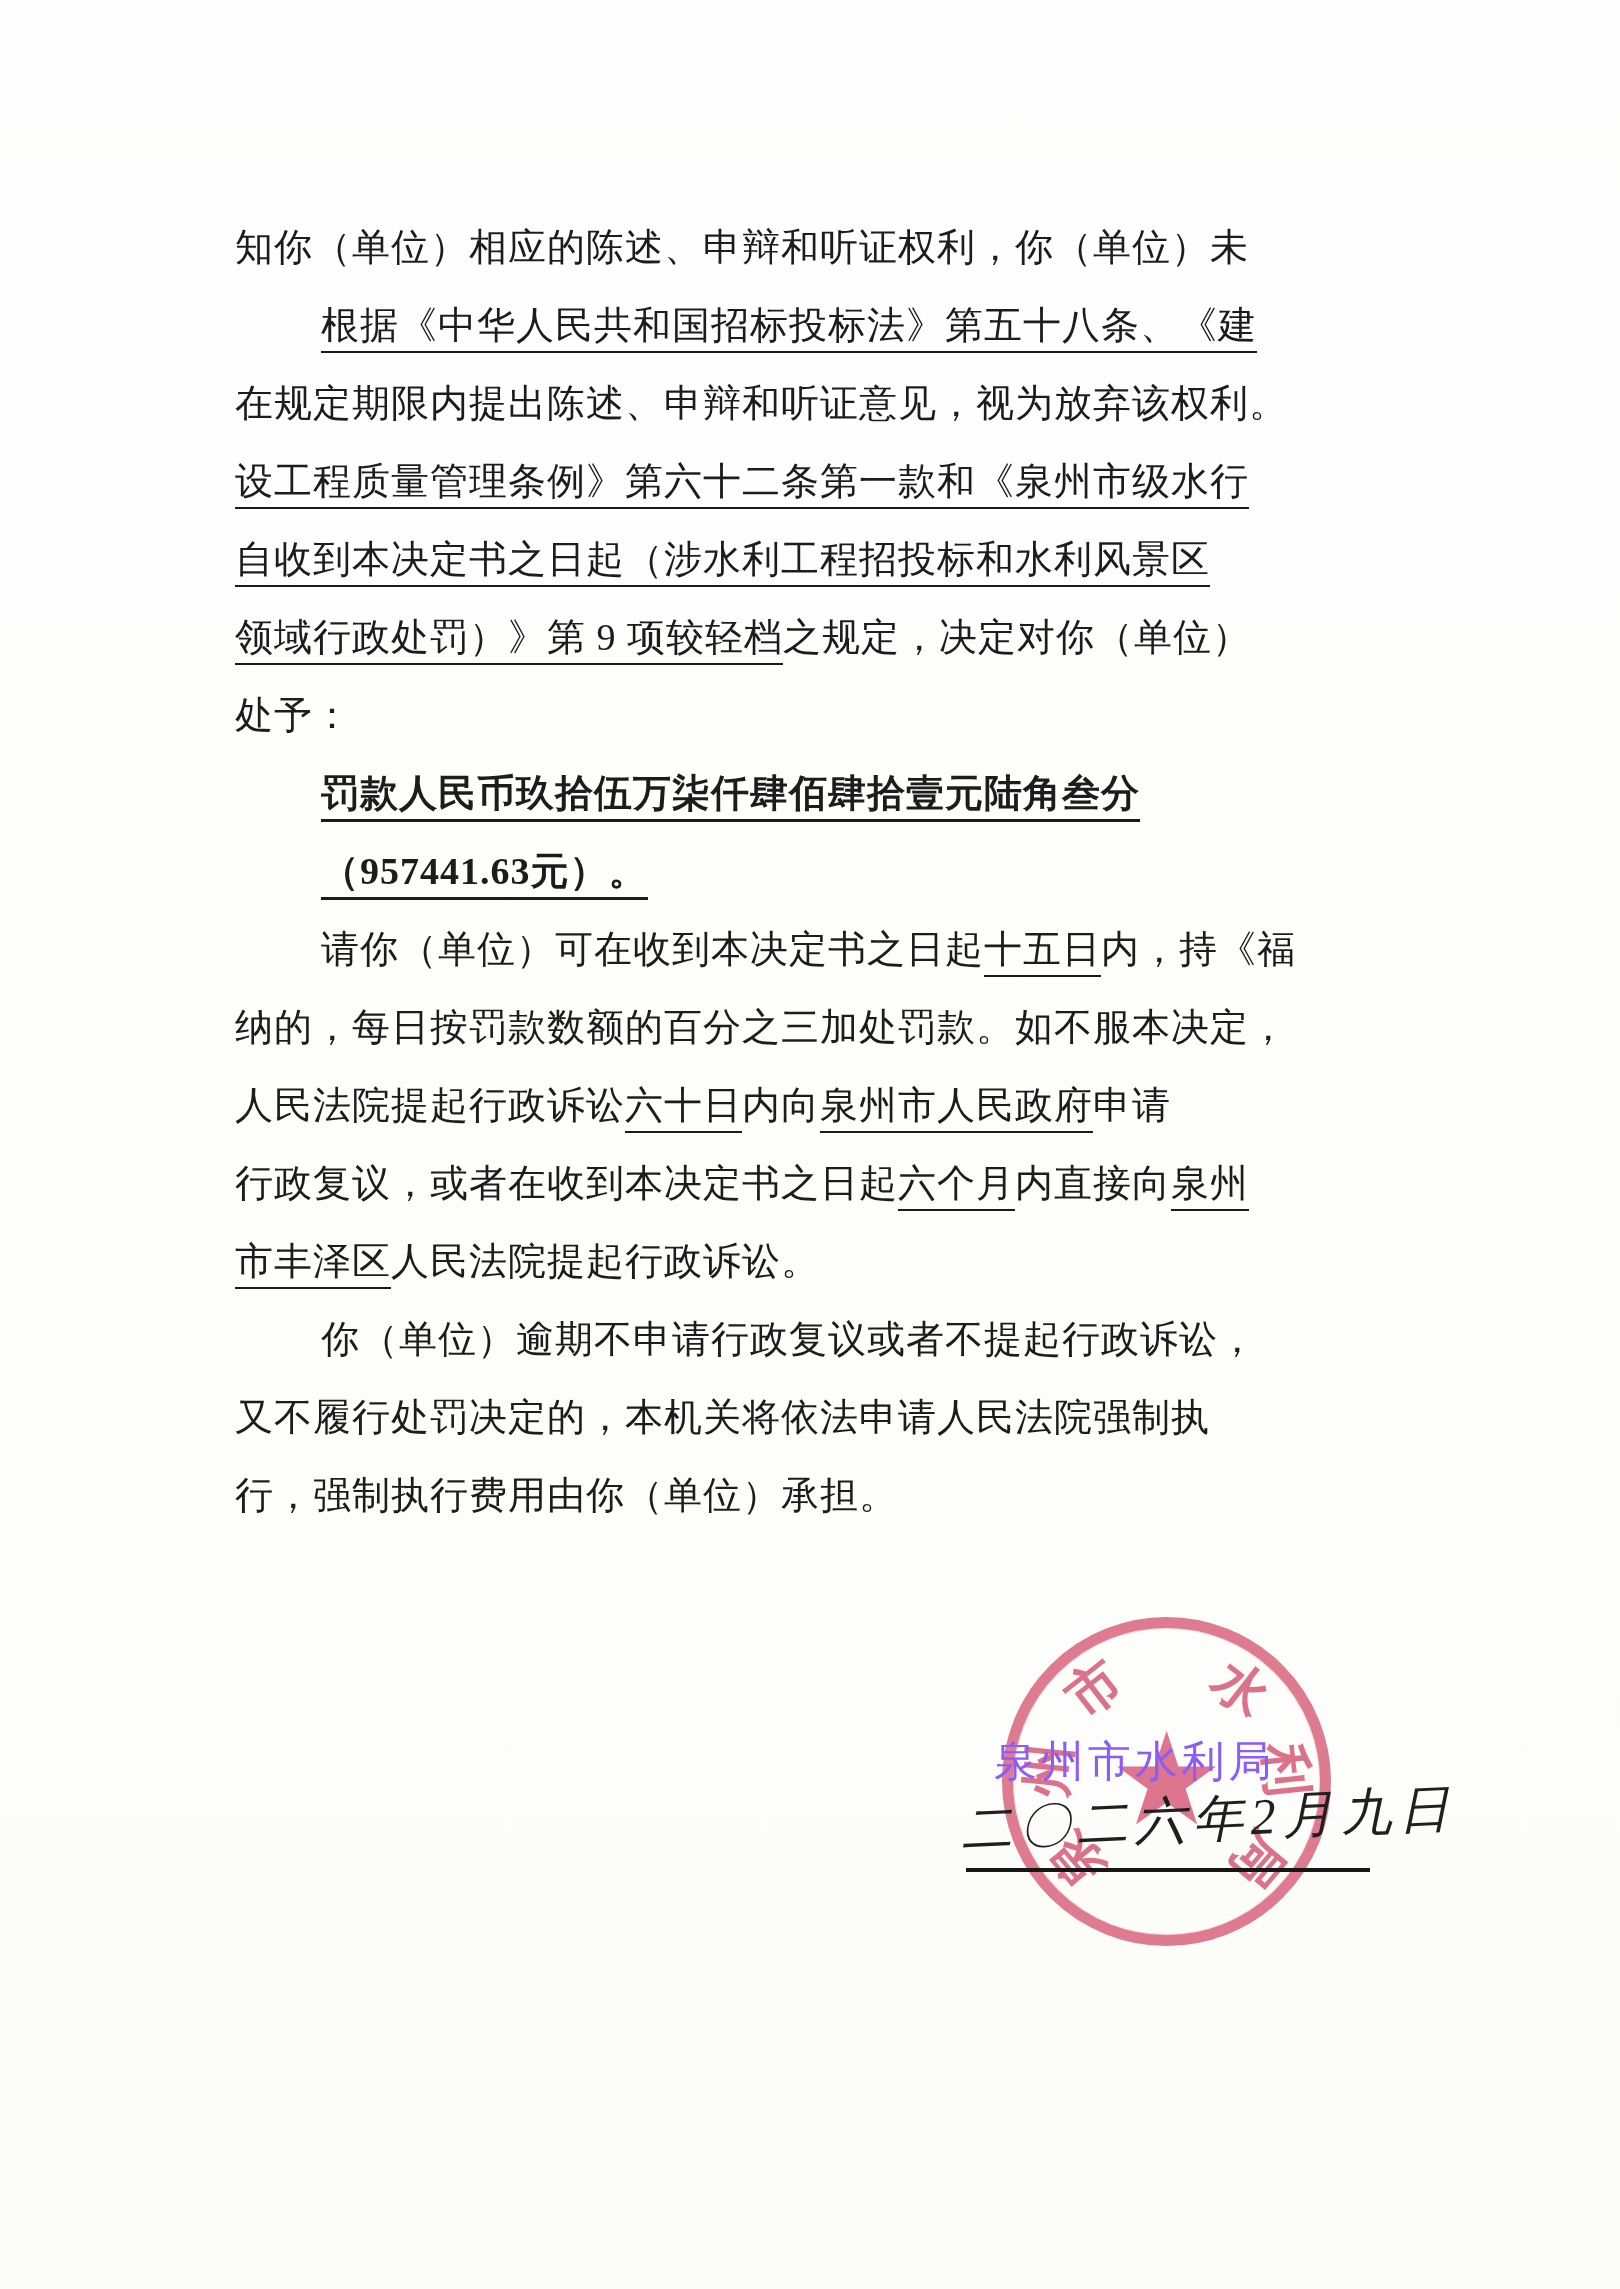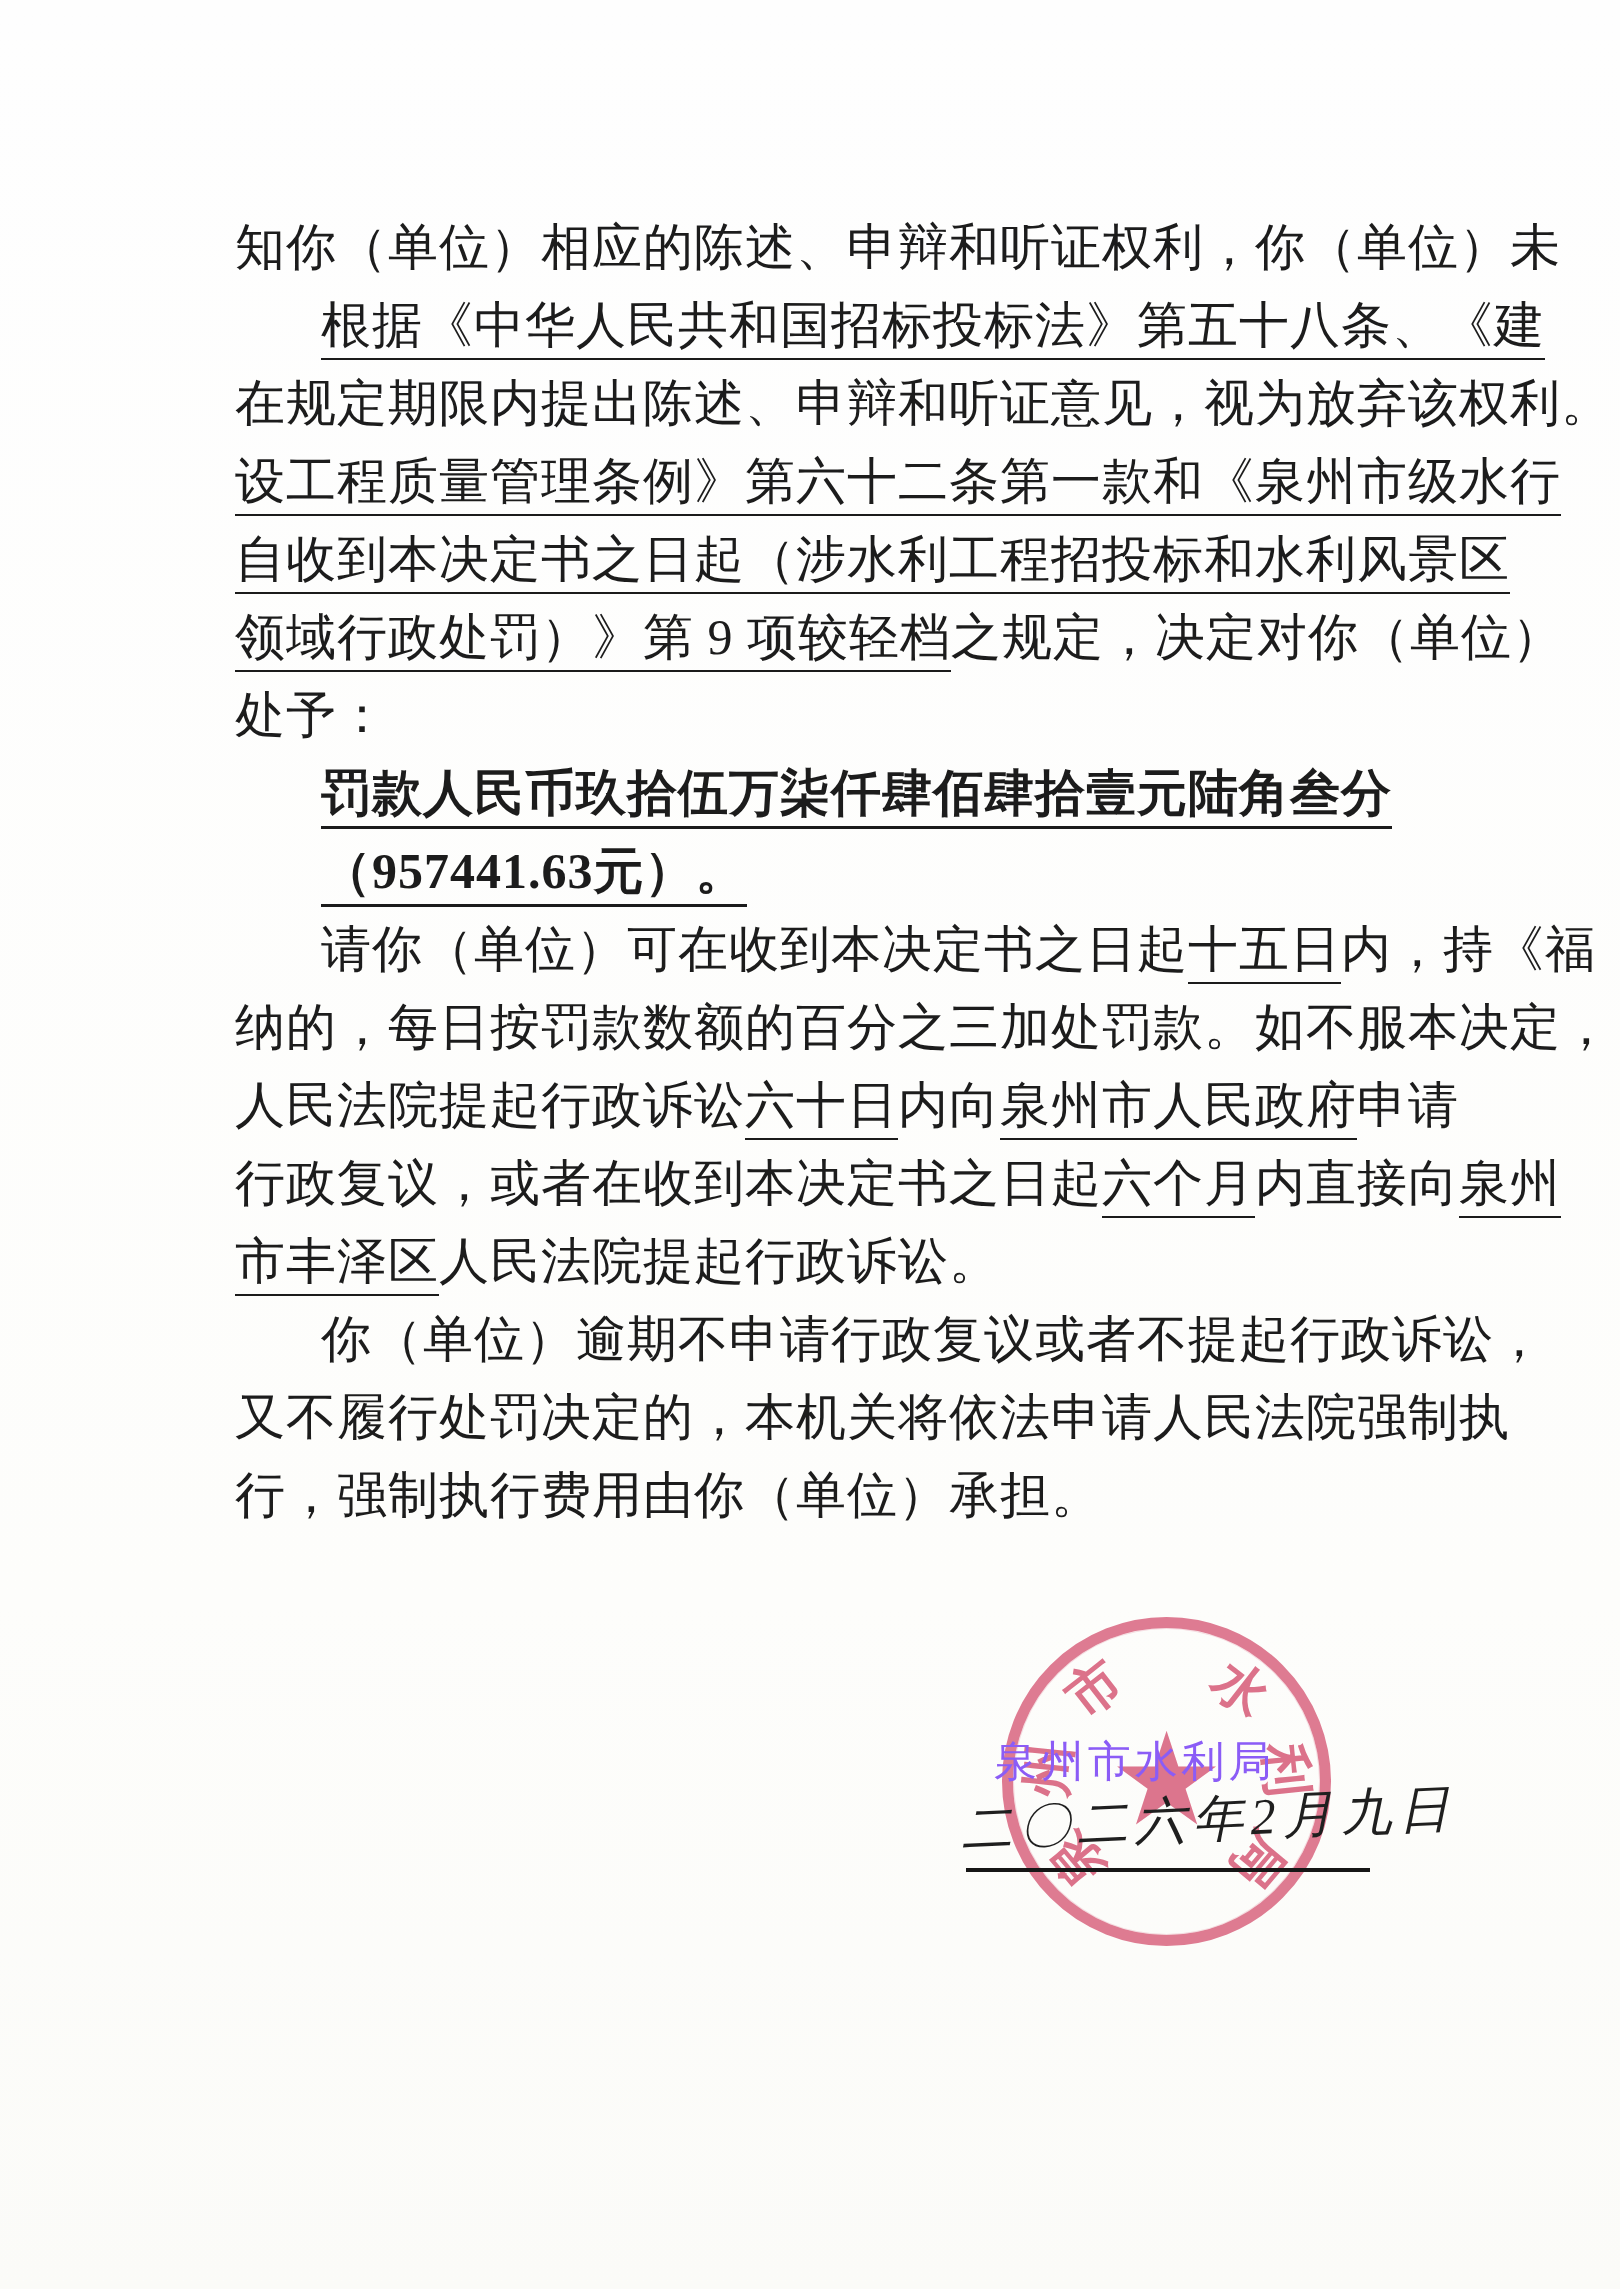--- a/index.html
+++ b/index.html
@@ -6,21 +6,21 @@
   body{
     width:1620px;height:2290px;position:relative;overflow:hidden;
     background:#fdfdfc;
     font-family:"Liberation Serif","DejaVu Serif",serif;
     color:#1c1c1c;
     --seal-color:#d4506f;
   }
   .page{position:absolute;inset:0;background:linear-gradient(180deg,#fefefe 0%,#fdfdfb 70%,#fbfbf8 100%);}
   .doc-text{
     position:absolute;left:235px;top:208px;width:1166px;
-    font-size:50px;line-height:78px;letter-spacing:1px;
+    font-size:38px;line-height:78px;letter-spacing:1px;
   }
   .line{white-space:nowrap;height:78px;}
   .line.indent{text-indent:86px;}
   .line.bold{font-weight:bold;}
   .seg{display:inline;}
   .seg.u{border-bottom:2.9px solid #1b1b1b;padding-bottom:4.9px;}
   .line.bold .seg.u{border-bottom-width:3.9px;}
 
   
   .sig-agency{

